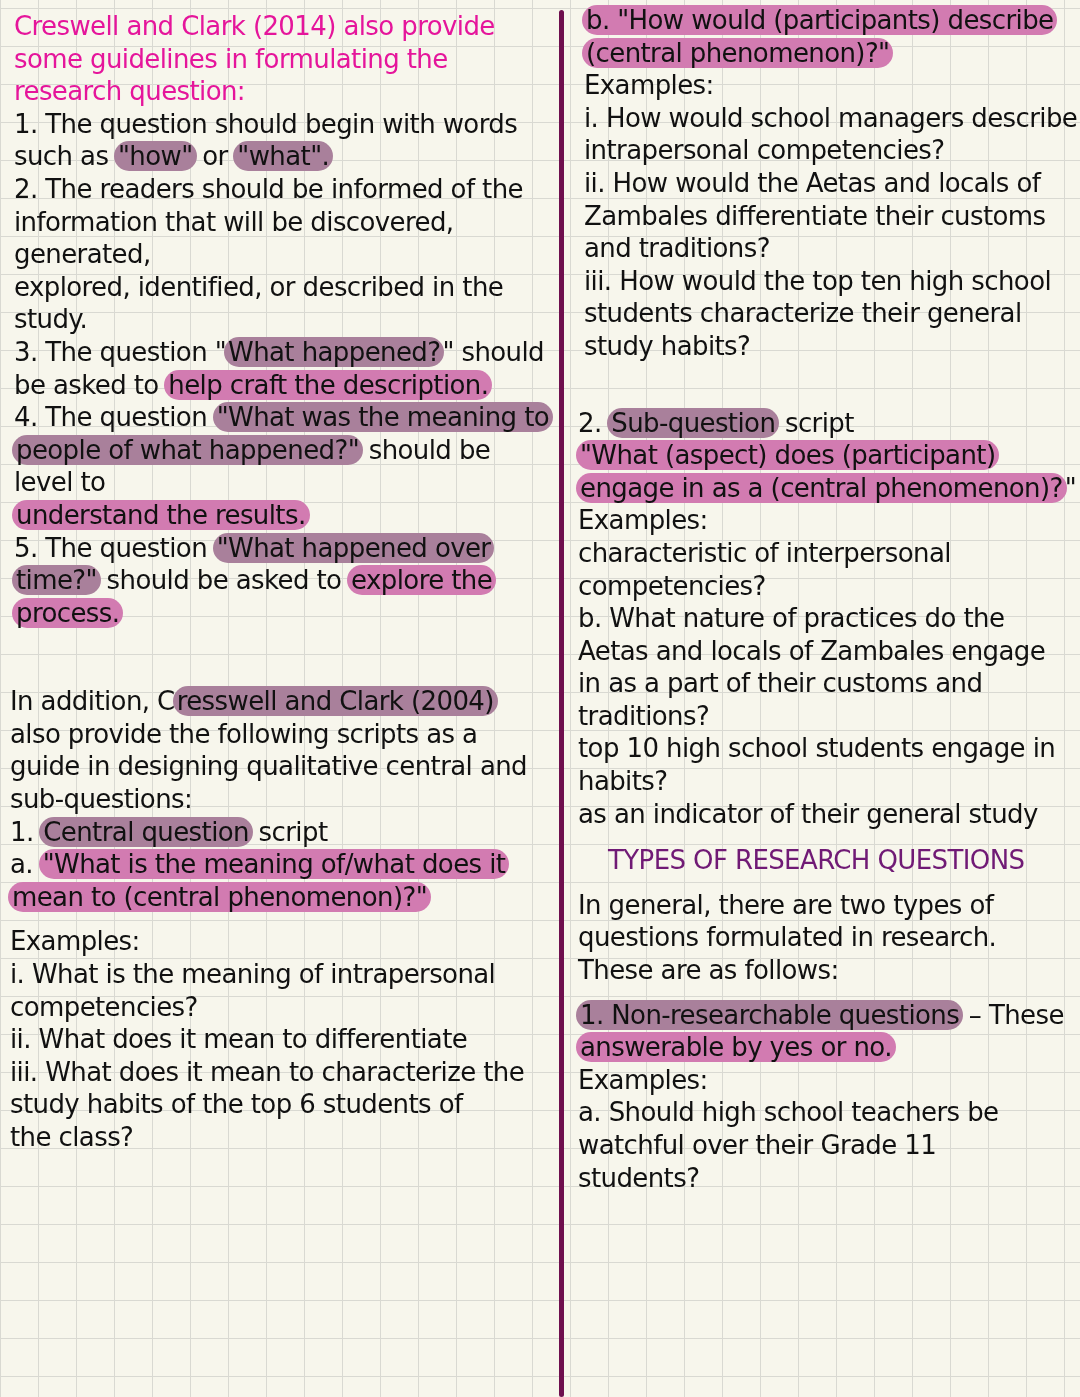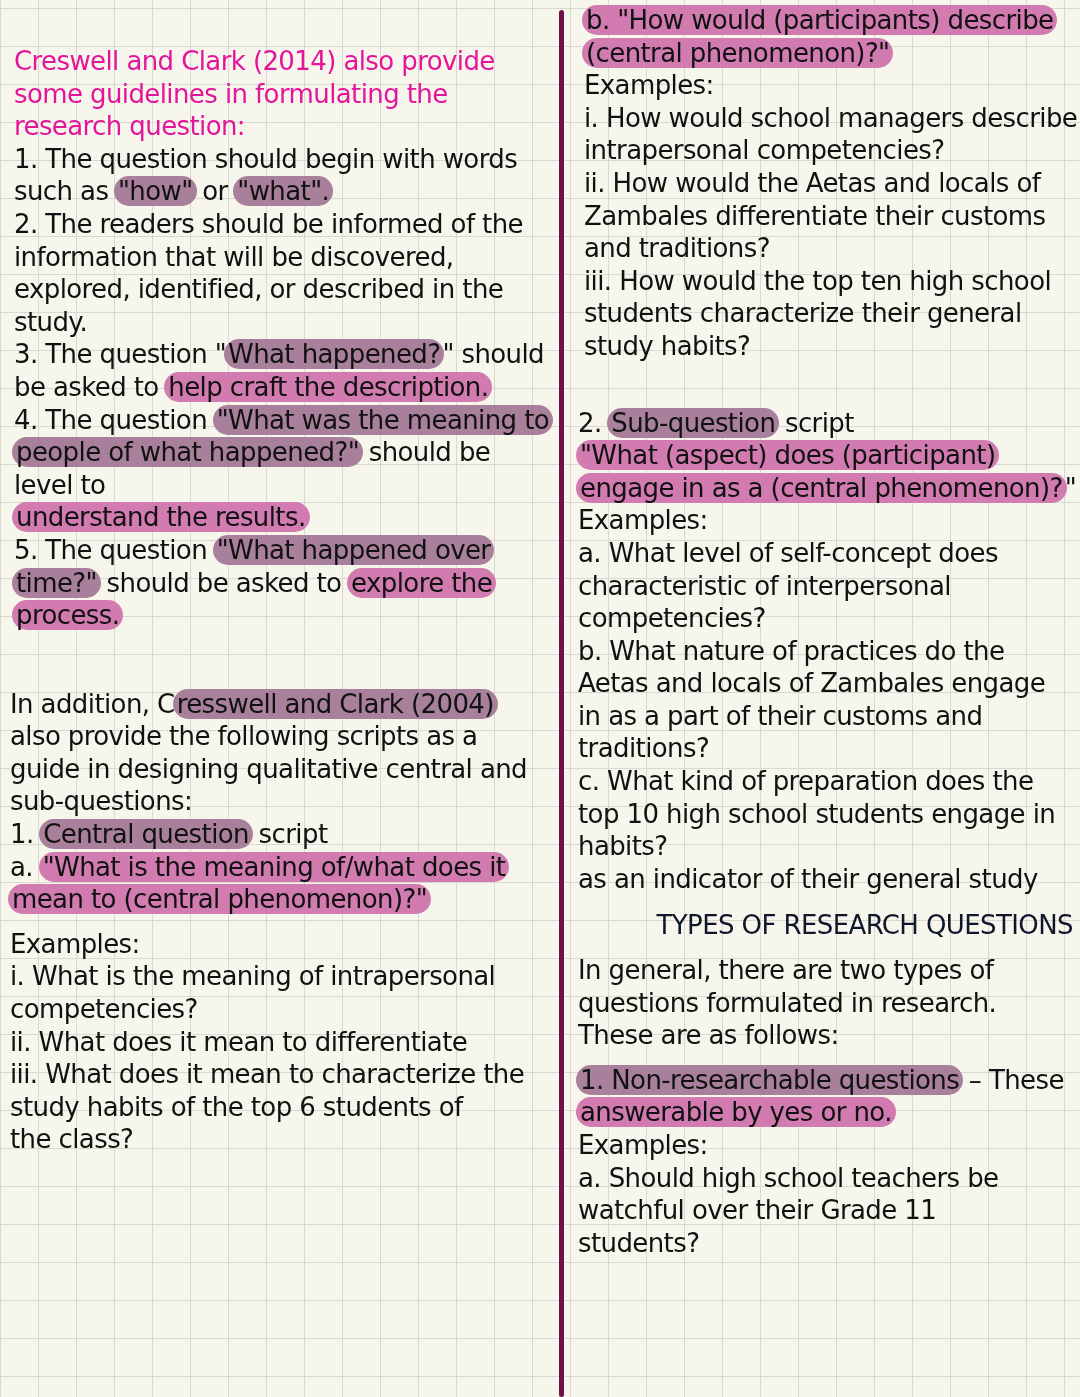--- a/index.html
+++ b/index.html
@@ -12,46 +12,47 @@
     background-size: 38px 38px, 38px 38px;
     background-position: 0px 0px, 0px 8px;
     font-family: "DejaVu Sans", sans-serif;
     color: #111;
   }
   .divider {
     position: absolute; left: 559px; top: 10px; width: 5px; height: 1387px;
     background: #6e0f4e; border-radius: 3px;
   }
   .col { position: absolute; font-size: 26px; line-height: 32.6px; letter-spacing: -0.6px; }
-  .col-left { left: 14px; top: 10px; width: 545px; margin-top: 35px; }
+  .col-left { left: 14px; top: 10px; width: 545px; }
   .col-right { left: 578px; top: 4px; width: 495px; }
   .line { white-space: nowrap; display: block; height: 32.6px; }
   .title { color: #e5159b; }
   .hl-pink { background: #d27bb1; border-radius: 16px; padding: 0 4px; margin: 0 -2px; }
   .hl-mauve { background: #a9809b; border-radius: 16px; padding: 0 4px; margin: 0 -2px; }
-  .heading { color: #0f172a; text-align: right; font-size: 26px; }
+  .heading { color: #701a75; text-align: left; font-size: 26px; }
 </style>
 </head>
 <body>
 
 <div class="divider"></div>
 
 <div class="col col-left">
   <div class="title">
     <span class="line">Creswell and Clark (2014) also provide</span>
     <span class="line">some guidelines in formulating the</span>
     <span class="line">research question:</span>
   </div>
   <div>
     <span class="line">1. The question should begin with words</span>
     <span class="line"><span>such as </span><span class="hl-mauve">"how"</span><span> or </span><span class="hl-mauve">"what".</span></span>
   </div>
   <div>
     <span class="line">2. The readers should be informed of the</span>
     <span class="line">information that will be discovered,</span>
+    <span class="line">generated,</span>
     <span class="line">explored, identified, or described in the</span>
     <span class="line">study.</span>
   </div>
   <div>
     <span class="line"><span>3. The question "</span><span class="hl-mauve">What happened?</span><span>" should</span></span>
     <span class="line"><span>be asked to </span><span class="hl-pink">help craft the description.</span></span>
   </div>
   <div>
     <span class="line"><span>4. The question </span><span class="hl-mauve">"What was the meaning to</span></span>
     <span class="line"><span class="hl-mauve">people of what happened?"</span><span> should be</span></span>
@@ -96,28 +97,26 @@
     <span class="line">iii. How would the top ten high school</span>
     <span class="line">students characterize their general</span>
     <span class="line">study habits?</span>
   </div>
   <div style="height:44px"></div>
   <div>
     <span class="line"><span>2. </span><span class="hl-mauve">Sub-question</span><span> script</span></span>
     <span class="line"><span class="hl-pink">"What (aspect) does (participant)</span></span>
     <span class="line"><span class="hl-pink">engage in as a (central phenomenon)?</span><span>"</span></span>
     <span class="line">Examples:</span>
-    <span class="line">a. What level of self-concept does</span>
     <span class="line">characteristic of interpersonal</span>
     <span class="line">competencies?</span>
     <span class="line">b. What nature of practices do the</span>
     <span class="line">Aetas and locals of Zambales engage</span>
     <span class="line">in as a part of their customs and</span>
     <span class="line">traditions?</span>
-    <span class="line">c. What kind of preparation does the</span>
     <span class="line">top 10 high school students engage in</span>
     <span class="line">habits?</span>
     <span class="line">as an indicator of their general study</span>
   </div>
   <div style="height:14px"></div>
   <div class="heading line" style="padding-left:30px">TYPES OF RESEARCH QUESTIONS</div>
   <div style="height:12px"></div>
   <div>
     <span class="line">In general, there are two types of</span>
     <span class="line">questions formulated in research.</span>

